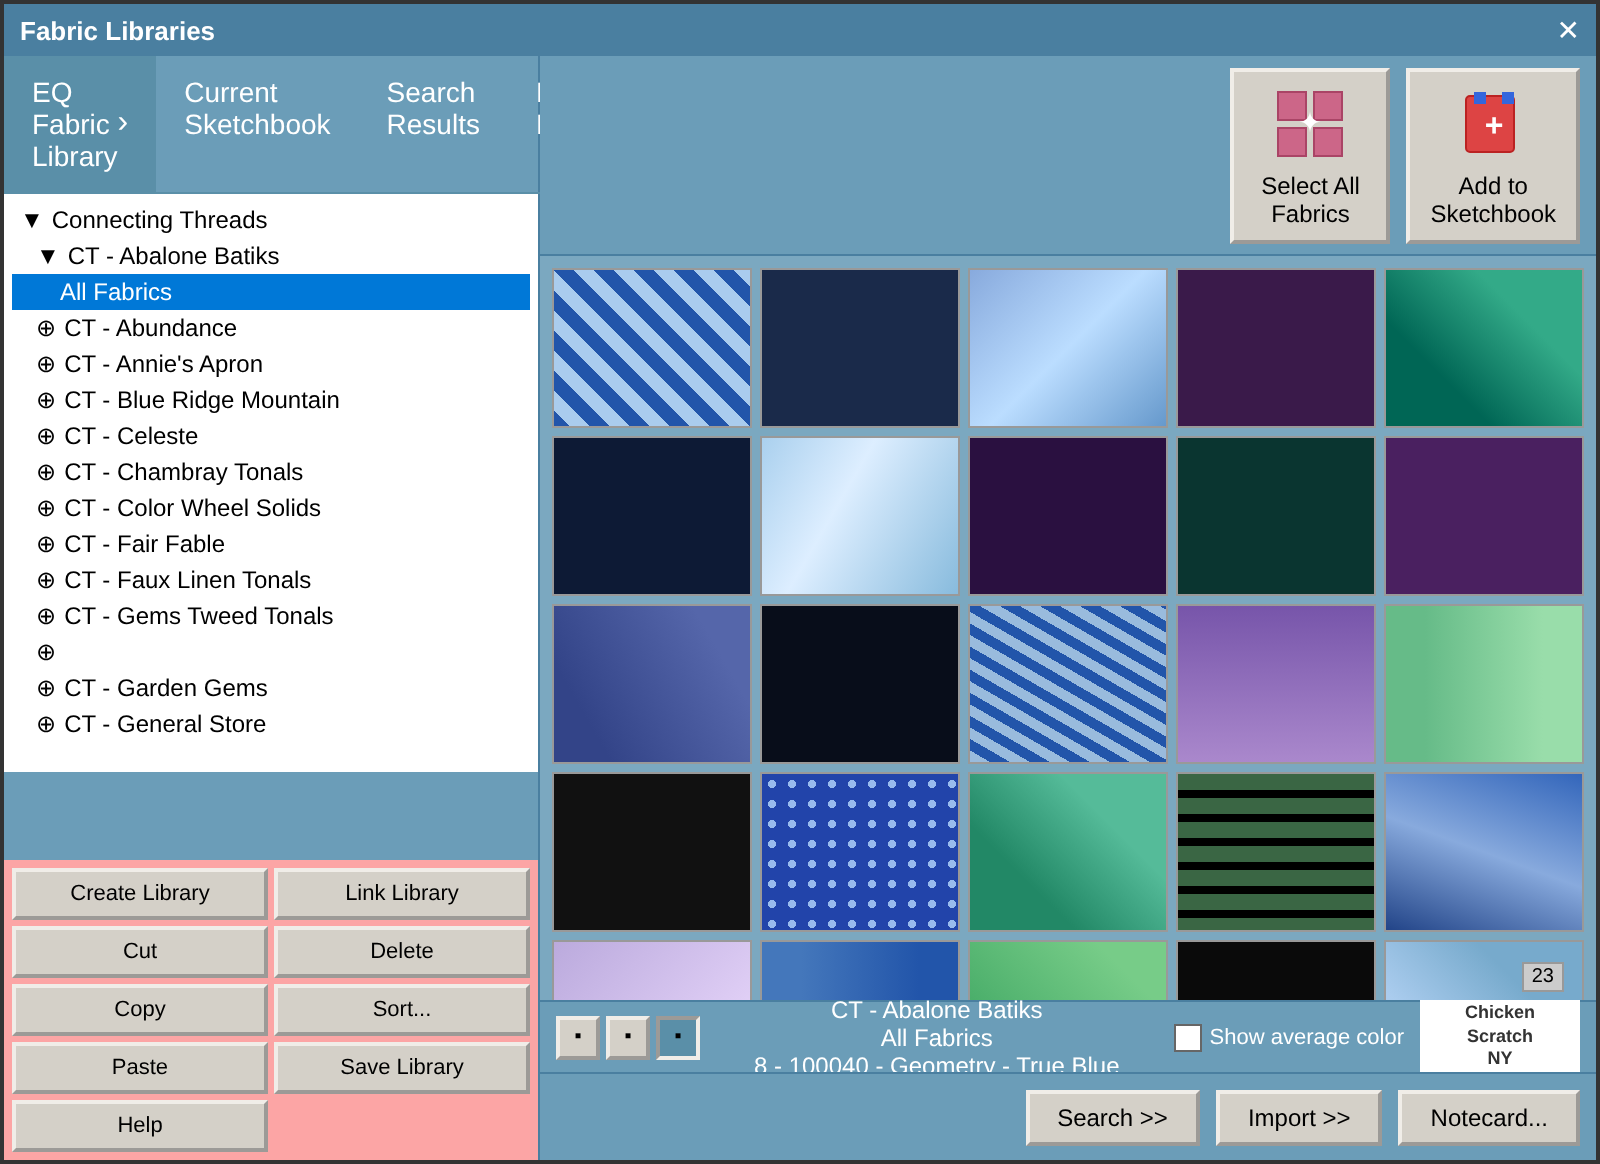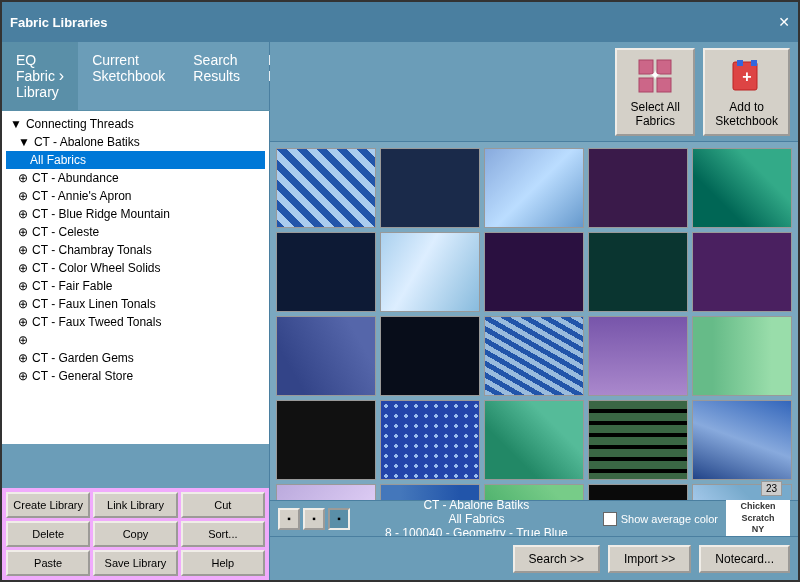--- a/index.html
+++ b/index.html
@@ -1,41 +1,41 @@
 <!DOCTYPE html>
 <html><head>
   <meta charset="utf-8">
   <style>
     * { box-sizing: border-box; margin: 0; padding: 0; }
     body { width: 800px; height: 582px; font-family: Arial, sans-serif; font-size: 12px; background: #c0c0c0; overflow: hidden; }
 
     .window { width: 800px; height: 582px; background: #6b9db8; display: flex; flex-direction: column; border: 2px solid #333; }
 
-    .title-bar { background: #4a7fa0; color: white; padding: 4px 8px; display: flex; justify-content: space-between; align-items: center; font-size: 13px; font-weight: bold; height: 40px; }
+    .title-bar { background: #4a7fa0; color: white; padding: 4px 8px; display: flex; justify-content: space-between; align-items: center; font-size: 13px; font-weight: bold; height: 26px; }
     .title-bar-close { cursor: pointer; background: none; border: none; color: white; font-size: 14px; }
 
     .main-content { display: flex; flex: 1; overflow: hidden; }
 
     
     .sidebar { width: 268px; background: #6b9db8; display: flex; flex-direction: column; border-right: 1px solid #4a7fa0; }
 
     .sidebar-nav { display: flex; flex-direction: row; }
 
     .sidebar-nav-item { padding: 10px 14px; color: white; font-size: 14px; cursor: pointer; border-bottom: 1px solid #5a8fa8; }
     .sidebar-nav-item-eq { display: flex; justify-content: space-between; align-items: center; background: #5a8fa8; }
 
     .tree-container { flex: 1; background: white; overflow-y: auto; padding: 4px; }
     .tree-item { padding: 2px 4px; cursor: pointer; display: flex; align-items: center; gap: 4px; font-size: 12px; }
     .tree-item.selected { background: #0078d7; color: white; }
 
     .tree-indent-1 { padding-left: 12px; }
     .tree-indent-2 { padding-left: 24px; }
 
     
-    .sidebar-buttons { background: #f0abfc; padding: 4px; display: grid; grid-template-columns: 1fr 1fr 1fr; gap: 3px; margin-top: 44px; }
+    .sidebar-buttons { background: #fca5a5; padding: 4px; display: grid; grid-template-columns: 1fr 1fr; gap: 3px; margin-top: 44px; }
     .sidebar-btn { padding: 5px 4px; background: #d4d0c8; border: 2px outset #f0ede8; font-size: 11px; cursor: pointer; text-align: center; color: black; }
 
     
     .right-panel { flex: 1; display: flex; flex-direction: column; }
 
     
     .toolbar { background: #6b9db8; padding: 6px 8px; display: flex; align-items: center; justify-content: flex-end; gap: 8px; height: 100px; border-bottom: 1px solid #4a7fa0; }
 
     .toolbar-btn { background: #d4d0c8; border: 2px outset #f0ede8; padding: 6px 10px; cursor: pointer; display: flex; flex-direction: column; align-items: center; gap: 4px; font-size: 12px; min-width: 80px; }
 
@@ -80,21 +80,21 @@
     .status-bar { background: #6b9db8; padding: 4px 8px; border-top: 1px solid #4a7fa0; display: flex; align-items: center; gap: 8px; height: 36px; }
 
     .view-icons { display: flex; gap: 3px; }
     .view-icon { width: 22px; height: 22px; background: #d4d0c8; border: 2px outset #f0ede8; cursor: pointer; display: flex; align-items: center; justify-content: center; font-size: 10px; }
 
     .status-info { flex: 1; color: white; font-size: 12px; text-align: center; }
 
     .show-avg { display: flex; align-items: center; gap: 4px; color: white; font-size: 11px; }
     .checkbox { width: 14px; height: 14px; background: white; border: 1px solid #666; cursor: pointer; }
 
-    .logo-area { width: 64px; height: 70px; background: white; border-radius: 4px; display: flex; align-items: center; justify-content: center; overflow: hidden; }
+    .logo-area { width: 80px; height: 70px; background: white; border-radius: 4px; display: flex; align-items: center; justify-content: center; overflow: hidden; }
 
     
     .bottom-bar { background: #6b9db8; padding: 6px 8px; display: flex; align-items: center; gap: 8px; border-top: 1px solid #4a7fa0; height: 44px; }
 
     .bottom-btn { padding: 5px 14px; background: #d4d0c8; border: 2px outset #f0ede8; font-size: 12px; cursor: pointer; }
 
     .spacer { flex: 1; }
 
     .chevron { font-size: 16px; }
   </style>
@@ -168,21 +168,21 @@
         <div class="tree-item tree-indent-1">
           <span>⊕</span>
           <span>CT - Fair Fable</span>
         </div>
         <div class="tree-item tree-indent-1">
           <span>⊕</span>
           <span>CT - Faux Linen Tonals</span>
         </div>
         <div class="tree-item tree-indent-1">
           <span>⊕</span>
-          <span>CT - Faux Tweed Tonals</span>
+          <span>CT - Gems Tweed Tonals</span>
         </div>
         <div class="tree-item tree-indent-1">
           <span>⊕</span>
         </div>
         <div class="tree-item tree-indent-1">
           <span>⊕</span>
           <span>CT - Garden Gems</span>
         </div>
         <div class="tree-item tree-indent-1">
           <span>⊕</span>

